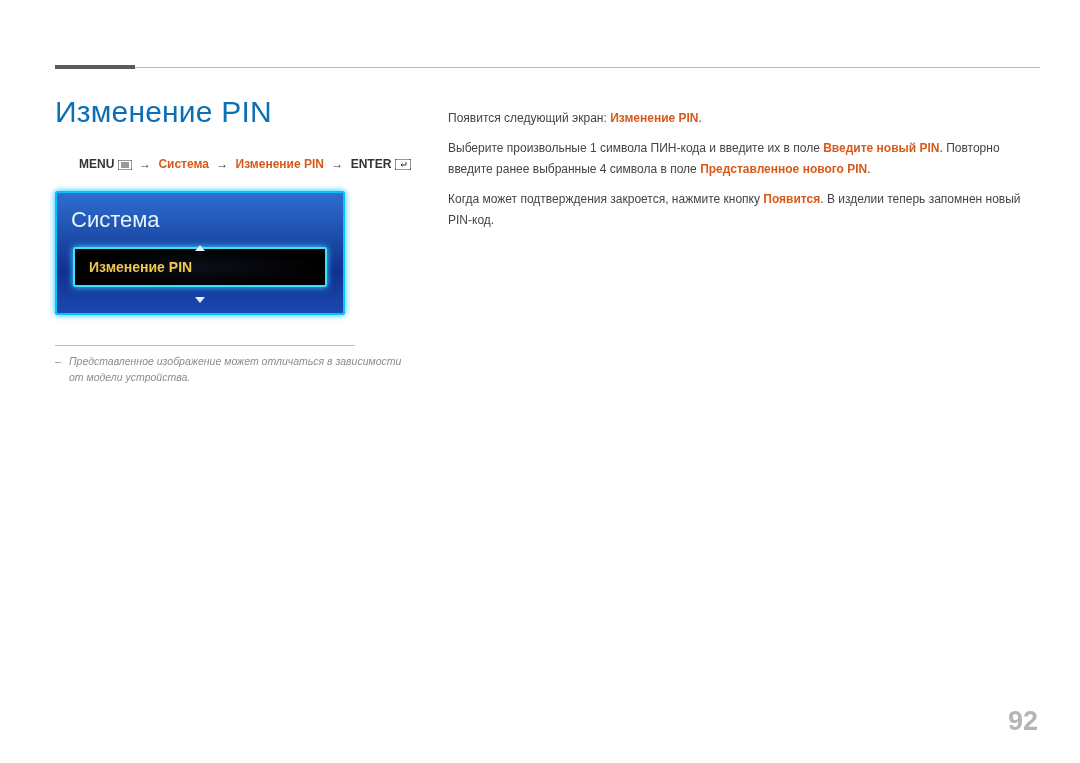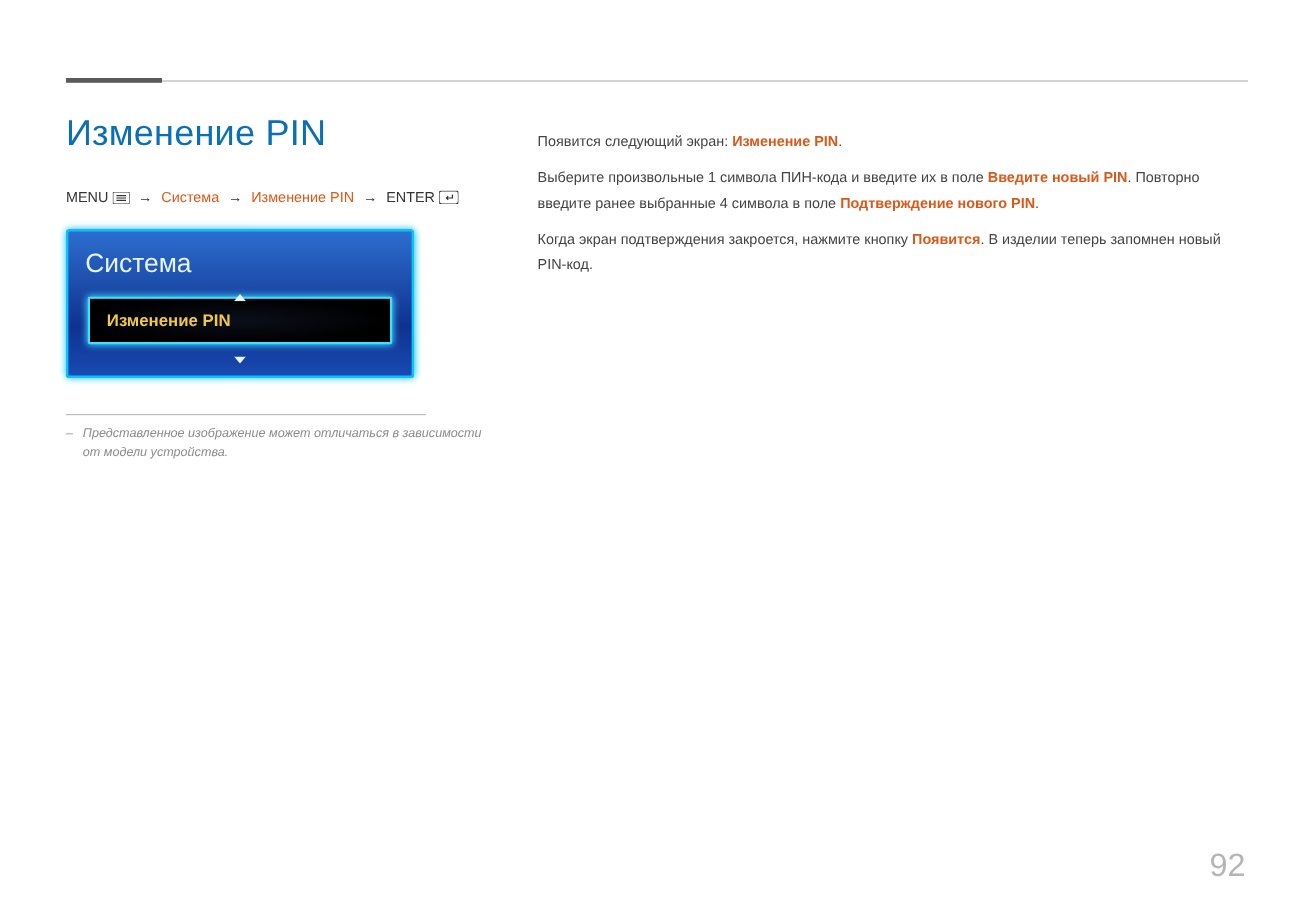--- a/index.html
+++ b/index.html
@@ -36,23 +36,24 @@
   }
   .page-title {
     font-size: 30px;
     font-weight: 400;
     color: #0b6fb6;
     margin: 0 0 28px 0;
     letter-spacing: 0.2px;
   }
   .breadcrumb {
     font-size: 12px;
-    font-weight: normal;
+    font-weight: bold;
     color: #333;
     margin-bottom: 20px;
+    margin-left: 24px;
   }
   .breadcrumb .orange { color: #d85a1a; }
   .breadcrumb .arrow { margin: 0 4px; }
   .breadcrumb .icon {
     display: inline-flex;
     vertical-align: middle;
   }
   .osd-box {
     width: 290px;
     border-radius: 3px;
@@ -124,21 +125,21 @@
   }
   .right-col p { margin: 0 0 10px 0; }
   .hl { color: #d85a1a; font-weight: bold; }
 
   .page-number {
     position: absolute;
     bottom: 26px;
     right: 42px;
     font-size: 27px;
     color: #b5b5b5;
-    font-weight: 400;
+    font-weight: 700;
   }
 </style>
 </head>
 <body>
 
 <div class="topbar"></div>
 <div class="topbar-accent"></div>
 
 <div class="left-col">
   <h1 class="page-title">Изменение PIN</h1>
@@ -186,20 +187,20 @@
 
   <hr class="hr-small">
   <div class="footnote">Представленное изображение может отличаться в зависимости от модели устройства.</div>
 </div>
 
 <div class="right-col">
   <p>
     <span>Появится следующий экран: </span><span class="hl">Изменение PIN</span><span>.</span>
   </p>
   <p>
-    <span>Выберите произвольные 1 символа ПИН-кода и введите их в поле </span><span class="hl">Введите новый PIN</span><span>. Повторно введите ранее выбранные 4 символа в поле </span><span class="hl">Подтверждение нового PIN</span><span>.</span>
+    <span>Выберите произвольные 1 символа ПИН-кода и введите их в поле </span><span class="hl">Введите новый PIN</span><span>. Повторно введите ранее выбранные 4 символа в поле </span><span class="hl">Представленное нового PIN</span><span>.</span>
   </p>
   <p>
-    <span>Когда экран подтверждения закроется, нажмите кнопку </span><span class="hl">Появится</span><span>. В изделии теперь запомнен новый PIN-код.</span>
+    <span>Когда может подтверждения закроется, нажмите кнопку </span><span class="hl">Появится</span><span>. В изделии теперь запомнен новый PIN-код.</span>
   </p>
 </div>
 
 <div class="page-number">92</div>
 
 </body></html>

